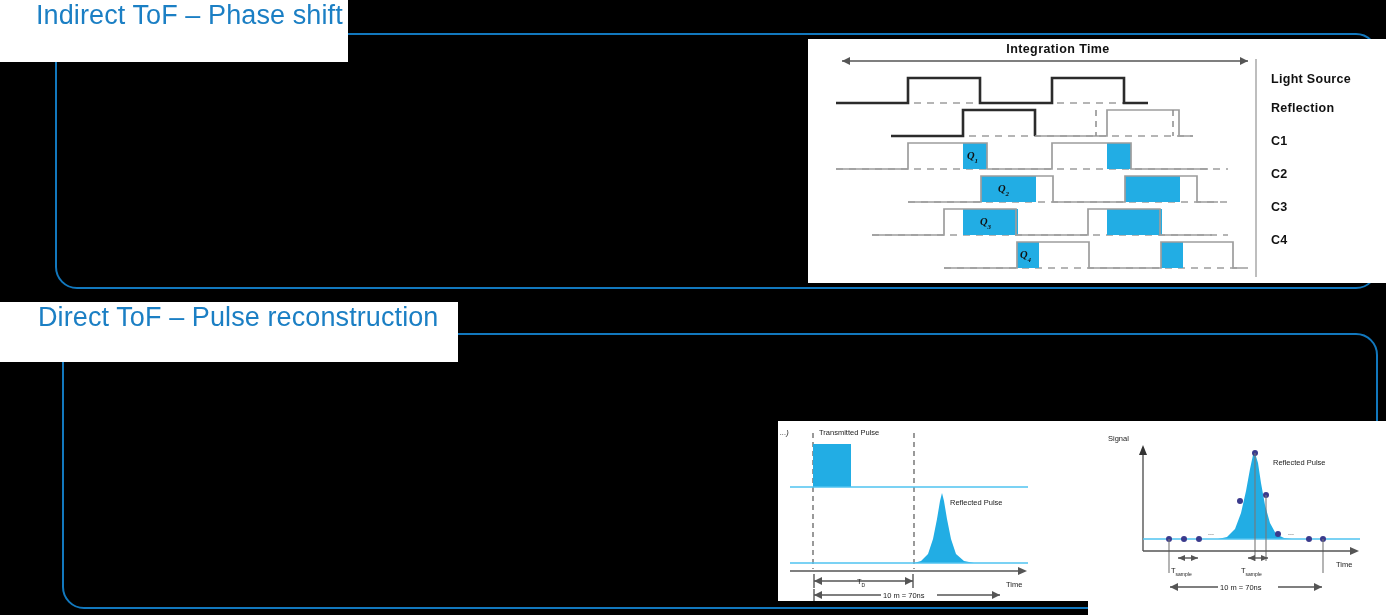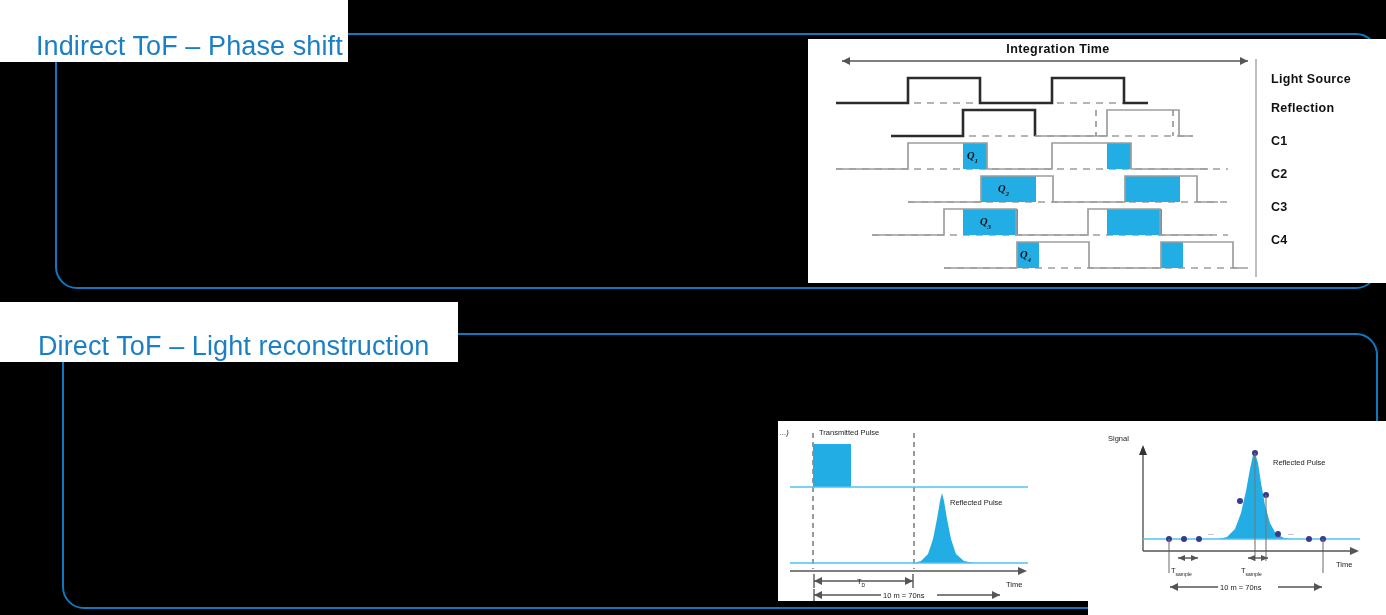--- a/index.html
+++ b/index.html
@@ -8,21 +8,21 @@
 
   .slide{position:absolute;left:0;top:0;width:1386px;height:615px;background:#000;}
 
   
   .roundbox{position:absolute;border:2.5px solid #1278BE;border-radius:22px;
             box-sizing:border-box;background:transparent;}
   #box-indirect{left:55px;top:33px;width:1323px;height:256px;}
   #box-direct{left:62px;top:333px;width:1316px;height:276px;}
 
   
-  .titleplate{position:absolute;background:#fff;display:flex;align-items:flex-end;
+  .titleplate{position:absolute;background:#fff;display:flex;align-items:flex-start;
               box-sizing:border-box;}
   .titleplate span{color:#1B7FC4;font-weight:400;letter-spacing:0.1px;
                    white-space:nowrap;}
   #title-indirect{left:0;top:0;width:348px;height:62px;padding-left:36px;}
   #title-indirect span{font-size:27px;}
   #title-direct{left:0;top:302px;width:458px;height:60px;padding-left:38px;}
   #title-direct span{font-size:27px;}
 
   
   .figframe{position:absolute;background:#fff;overflow:hidden;box-sizing:border-box;}
@@ -121,21 +121,21 @@
         <path class="wf-grey" d="M136,229 L209,229 L209,203 L281,203 L281,229 L353,229 L353,203 L425,203 L425,229 L440,229"></path>
       </g>
       <text class="qlabel" x="212" y="219">Q<tspan baseline-shift="sub" font-size="7">4</tspan></text>
       <text class="rowlabel" x="463" y="205">C4</text>
     </svg>
   </div>
 
   <div class="roundbox" id="box-direct"></div>
 
   <div class="titleplate" id="title-direct">
-    <span>Direct ToF – Light reconstruction</span>
+    <span>Direct ToF – Pulse reconstruction</span>
   </div>
 
   <div class="figframe" id="fig-direct-left">
     <svg width="310" height="180" viewBox="0 0 310 180">
       <text class="tiny2" x="2" y="14" font-style="italic" fill="#333">...)</text>
 
       <line class="greyv" x1="35" y1="12" x2="35" y2="148"></line>
       <line class="greyv" x1="136" y1="12" x2="136" y2="148"></line>
 
       <text class="tiny2" x="41" y="14">Transmitted Pulse</text>

